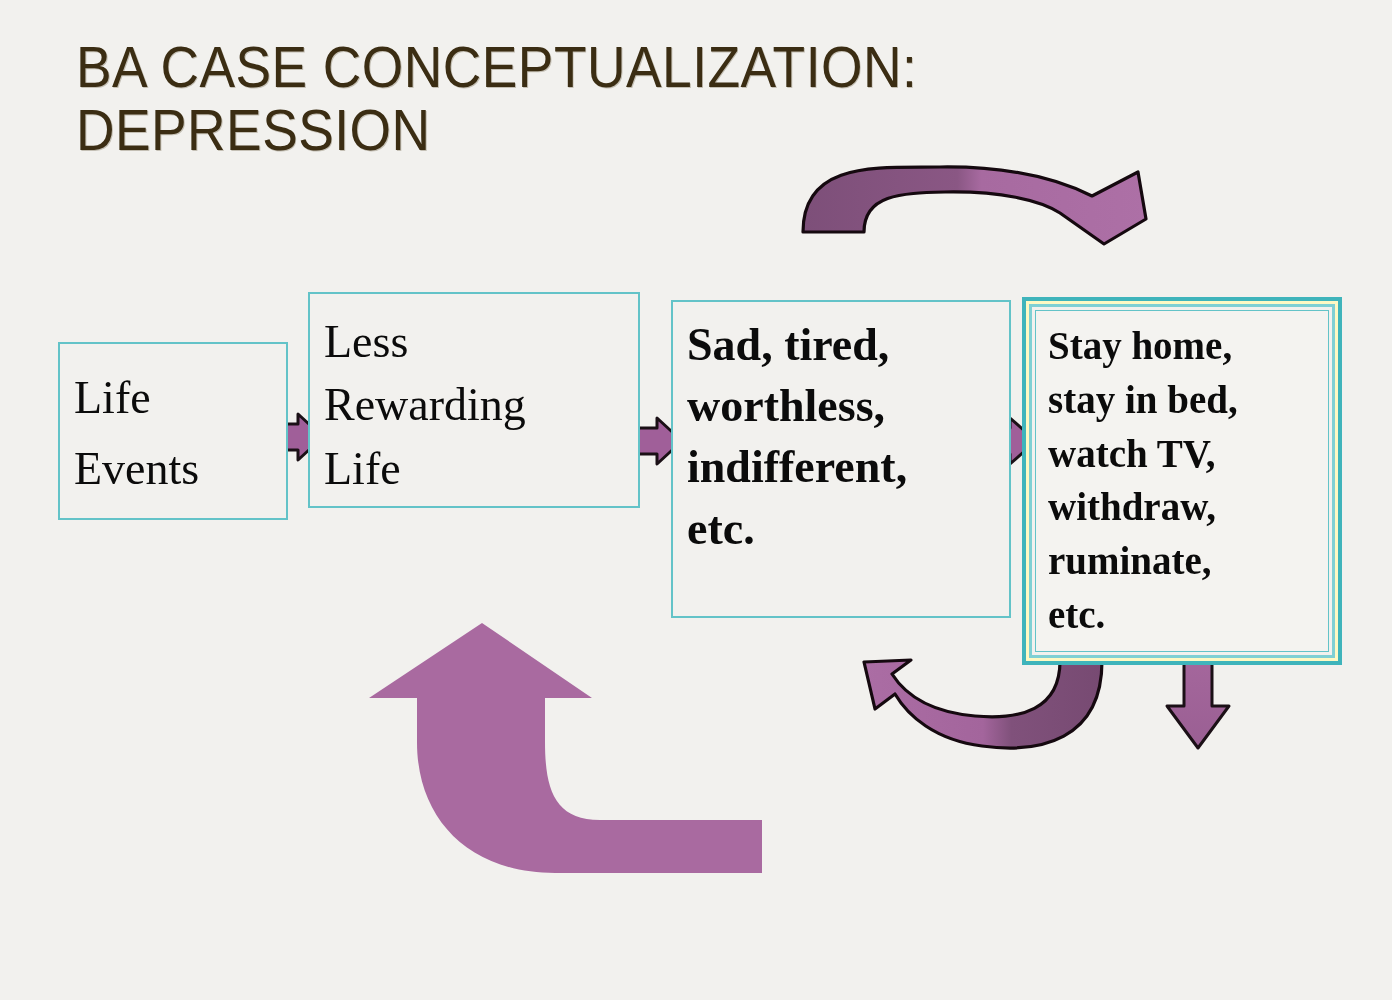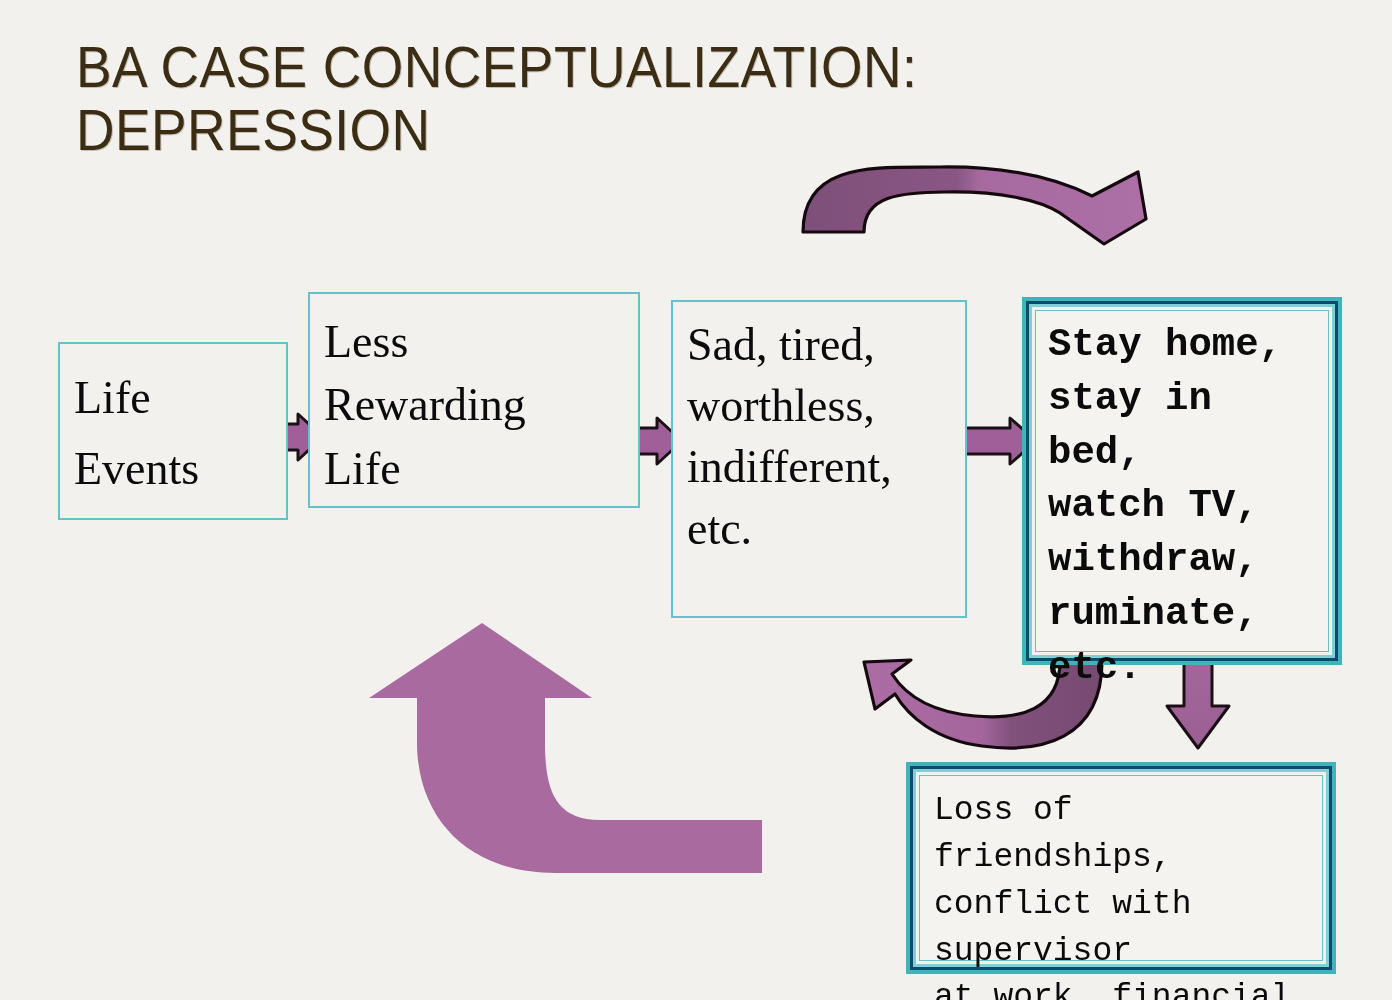--- a/index.html
+++ b/index.html
@@ -49,22 +49,21 @@
 
   
   .single {
     border: 2px solid #63c3c8;
   }
 
   
   .framed {
     border: 4px solid #3fb4bb;
     padding: 3px;
-    background: #0c4a6e;
-    font-family: Liberation Mono, monospace;
+    background: #fef9c3;
   }
   .framed .inner {
     box-sizing: border-box;
     width: 100%;
     height: 100%;
     border: 3px solid #7fd0d4;
     padding: 3px;
     background: #f2f1ee;
   }
   .framed .inner2 {
@@ -81,23 +80,24 @@
     left: 58px; top: 342px; width: 230px; height: 178px;
     font-size: 46px; line-height: 1.55;
     padding: 18px 0 0 14px;
   }
   #node-less-rewarding {
     left: 308px; top: 292px; width: 332px; height: 216px;
     font-size: 46px; line-height: 1.38;
     padding: 16px 0 0 14px;
   }
   #node-symptoms {
-    left: 671px; top: 300px; width: 296px; height: 318px;
+    left: 671px; top: 300px; width: 340px; height: 318px;
     font-size: 46px; line-height: 1.33;
     padding: 12px 0 0 14px;
+    font-weight: bold;
   }
   #node-behaviors {
     left: 1022px; top: 297px; width: 320px; height: 368px;
   }
   #node-behaviors .inner2 {
     font-size: 39px;
     line-height: 1.38;
     font-weight: bold;
     padding: 8px 0 0 12px;
   }
@@ -226,24 +226,14 @@
         <span class="txt">Stay home,
 stay in bed,
 watch TV,
 withdraw,
 ruminate,
 etc.</span>
       </div>
     </div>
   </div>
 
-  <div class="node framed" id="node-consequences">
-    <div class="inner">
-      <div class="inner2">
-        <span class="txt">Loss of friendships,
-conflict with supervisor
-at work, financial stress,
-poor health, etc.</span>
-      </div>
-    </div>
-  </div>
 
 </div>
 
 </body></html>

